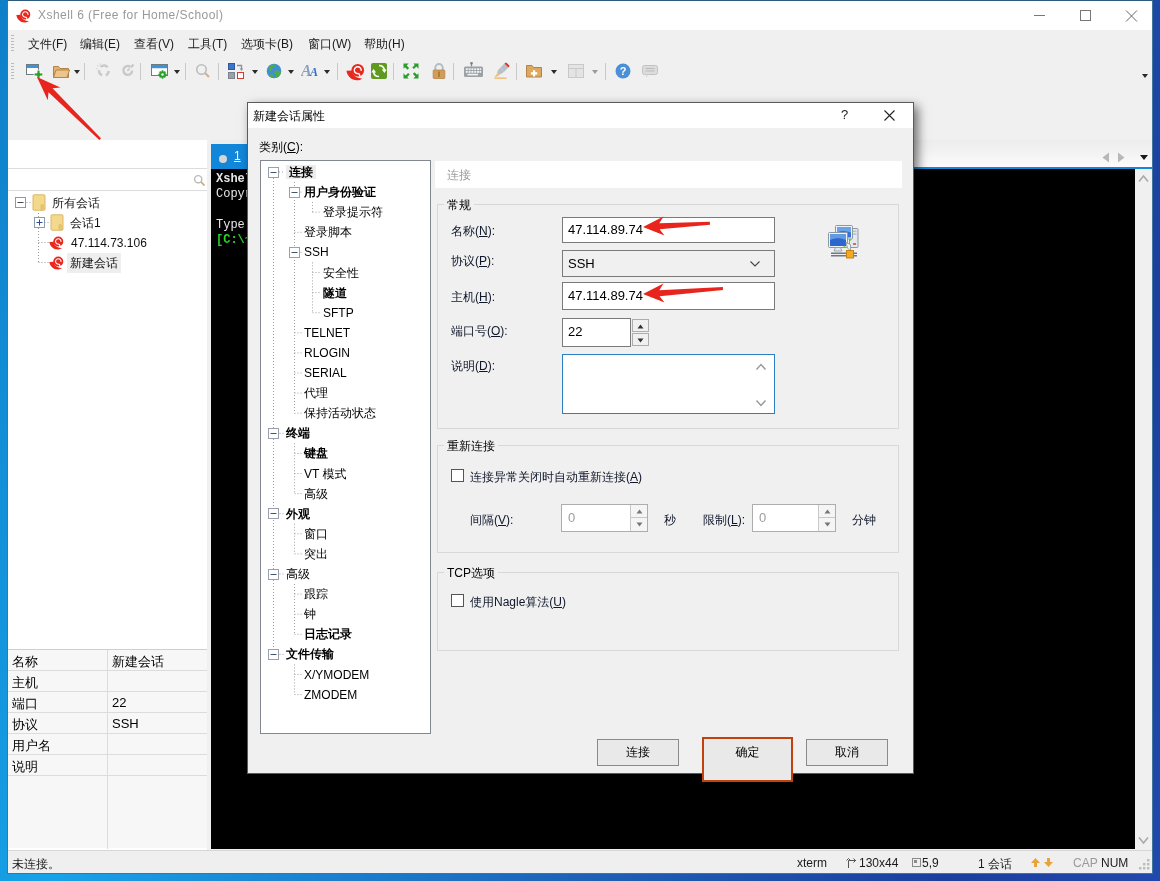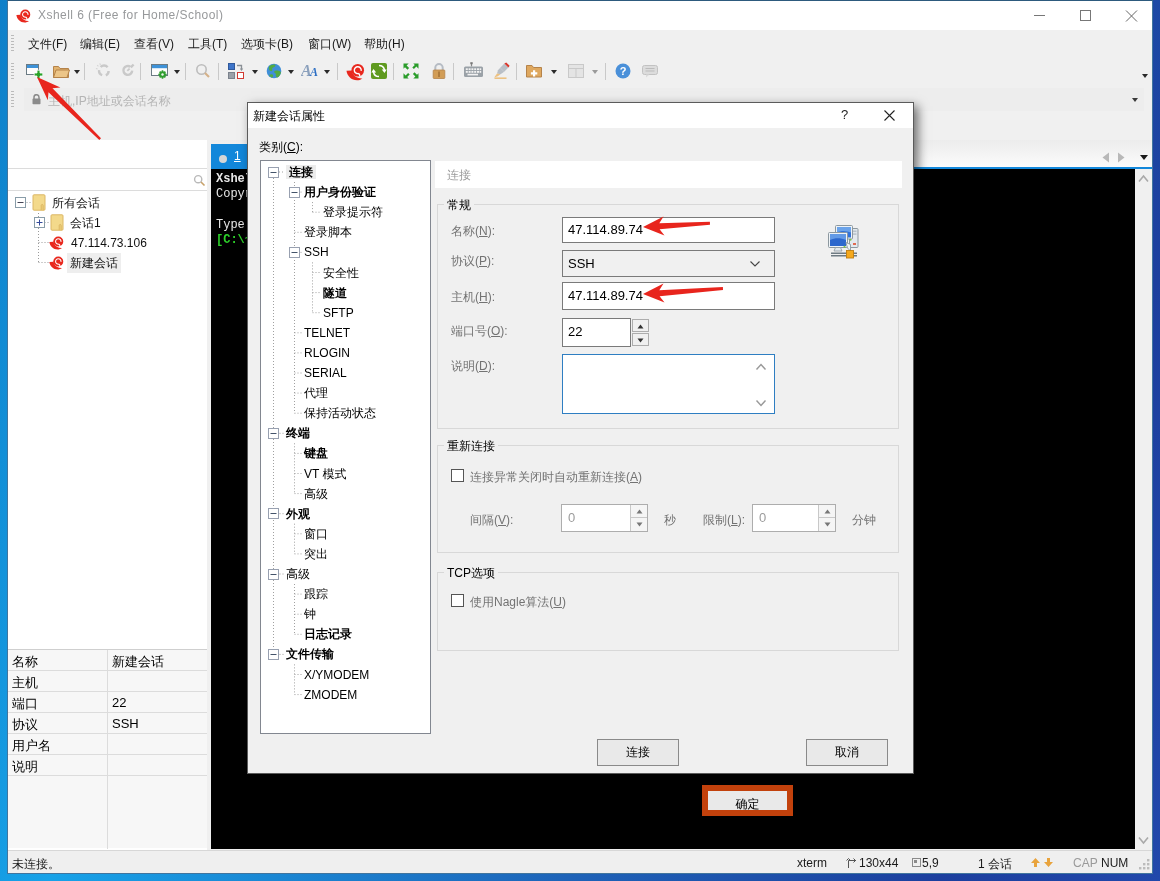--- a/index.html
+++ b/index.html
@@ -42,21 +42,21 @@
 .sitem{position:absolute;top:5px;}
 
 #dlg{position:absolute;left:247px;top:102px;width:667px;height:672px;background:#f0f0f0;border:1px solid #5b5b5b;box-shadow:4px 4px 10px rgba(0,0,0,0.55);}
 #dlgtitle{position:absolute;left:0;top:0;width:665px;height:25px;background:#fff;padding-left:8px;}
 #dtree{position:absolute;left:12px;top:57px;width:171px;height:574px;background:#fff;border:1px solid #828790;overflow:hidden;}
 .dtrow{position:absolute;height:20px;line-height:20px;white-space:nowrap;color:#000;}
 .bold{font-weight:bold;}
 #dhead{position:absolute;left:187px;top:58px;width:467px;height:27px;background:#fff;color:#9a9a9a;}
 .fieldset{position:absolute;border:1px solid #d8d8d8;}
 .flegend{position:absolute;background:#f0f0f0;padding:0 3px;}
-.dlabel{position:absolute;color:#737373;}
+.dlabel{position:absolute;color:#0f172a;}
 .dinput{position:absolute;background:#fff;border:1px solid #7a7a7a;font-size:13px;}
 .chk{position:absolute;width:13px;height:13px;background:#fff;border:1px solid #555;}
 .win-btn{position:absolute;width:82px;height:27px;background:#e9e9e9;border:1px solid #8a8a8a;text-align:center;line-height:25px;}
 svg{display:block;}
 .ovl{position:absolute;pointer-events:none;}
 </style></head>
 <body>
 <div id="page">
 <div id="win">
   <div id="titlebar">
@@ -224,30 +224,20 @@
   <svg class="ticon" style="left:606px" viewBox="0 0 18 18">
         <circle cx="9" cy="9" r="7.5" fill="#4a90d9"></circle>
         <text x="9" y="13.2" text-anchor="middle" font-size="11" font-weight="bold" fill="#fff" font-family="Liberation Sans,sans-serif">?</text>
       </svg>
   <svg class="ticon" style="left:633px" viewBox="0 0 18 18">
         <rect x="1.5" y="3.5" width="15" height="9" rx="2" fill="#dcdcdc" stroke="#c2c2c2"></rect>
         <path d="M5 12.5 5 15.5 8.5 12.5" fill="#dcdcdc"></path>
         <path d="M4.5 6.5h9M4.5 9h9" stroke="#bbb" stroke-width="1"></path>
       </svg>
   <div class="caret" style="left:1134px;top:73px"></div>
-  <div id="addrbar">
-        <div id="addrinput"></div>
-        <div class="grip" style="left:3px;top:4px;height:18px;"></div>
-    <svg class="abs" style="left:23px;top:7px" width="11" height="11" viewBox="0 0 11 11">
-          <path d="M3 5V3.2a2.5 2.5 0 0 1 5 0V5" fill="none" stroke="#8b8b8b" stroke-width="1.5"></path>
-          <rect x="1.5" y="4.6" width="8" height="5.6" rx="0.8" fill="#8b8b8b"></rect>
-        </svg>
-    <span class="abs" style="left:40px;top:6px;color:#b4b4b4;">主机,IP地址或会话名称</span>
-    <div class="caret" style="left:1124px;top:11px;border-top-color:#3a3a3a"></div>
-  </div>
   <div id="lpanel">
     <div id="lpsearch">
       <svg class="abs" style="left:185px;top:5px" width="13" height="13" viewBox="0 0 13 13">
             <circle cx="5.2" cy="5.2" r="3.6" fill="none" stroke="#b9b9b9" stroke-width="1.4"></circle>
             <path d="M8 8l3.5 3.5" stroke="#c8a26a" stroke-width="1.6"></path>
           </svg>
     </div>
     <svg class="abs ovl" style="left:0;top:53px" width="199" height="130" viewBox="0 0 199 130">
       <g stroke="#9a9a9a" stroke-dasharray="1,2" fill="none">
         <path d="M30.5 20v49.5"></path>
@@ -563,21 +553,21 @@
             <path d="M0.5 0.5h6L3.5 4.5z" fill="#777"></path>
           </svg>
         </div>
   </div>
   <span class="dlabel" style="left:604px;top:409px;">分钟</span>
   <div class="fieldset" style="left:189px;top:469px;width:462px;height:79px;"></div>
   <span class="flegend" style="left:196px;top:462px;">TCP选项</span>
   <div class="chk" style="left:203px;top:491px;"></div>
   <span class="dlabel" style="left:222px;top:491px;">使用Nagle算法(<u>U</u>)</span>
   <div class="win-btn" style="left:349px;top:636px;">连接</div>
-  <div class="win-btn" style="left:454px;top:634px;width:91px;height:31px;border:6px solid #c2410c;line-height:27px;margin-top:48px;">确定</div>
+  <div class="win-btn" style="left:454px;top:634px;width:91px;height:45px;border:2px solid #c2410c;line-height:27px;">确定</div>
   <div class="win-btn" style="left:558px;top:636px;">取消</div>
 </div>
 <svg class="ovl" style="left:0;top:0;width:1160px;height:881px;" width="1160" height="881" viewBox="0 0 1160 881">
   <path d="M37 77 L60.4 87.4 L52.5 88.3 L101 138.2 L99.3 140 L48.5 92.3 L47.8 100.2 Z" fill="#e8251d"></path>
   <path d="M643 227 L663.5 216.4 L659.3 223.2 L709.9 221.8 L710 224.8 L659.6 229.2 L664.5 235.4 Z" fill="#e8251d"></path>
   <path d="M643 294 L663.5 283.4 L659.3 290.2 L722.9 287.1 L723 290.1 L659.6 296.2 L664.5 302.4 Z" fill="#e8251d"></path>
 </svg>
 </div>
 
 </body></html>

